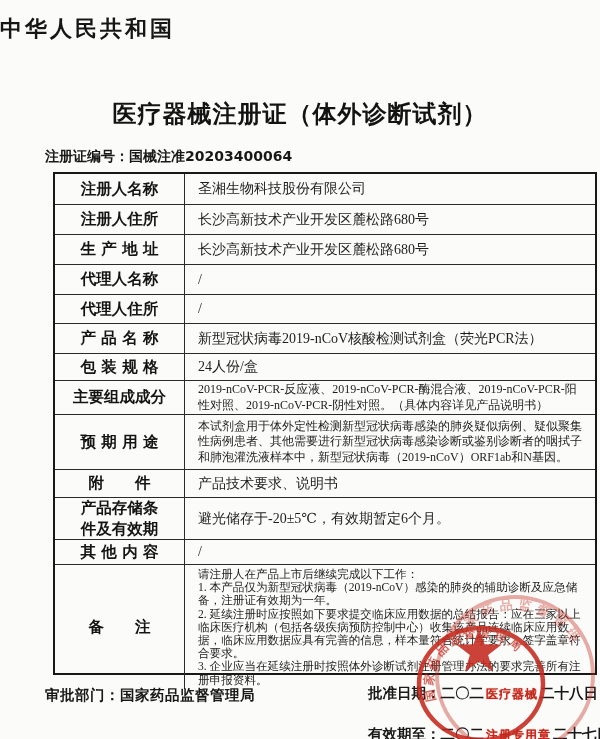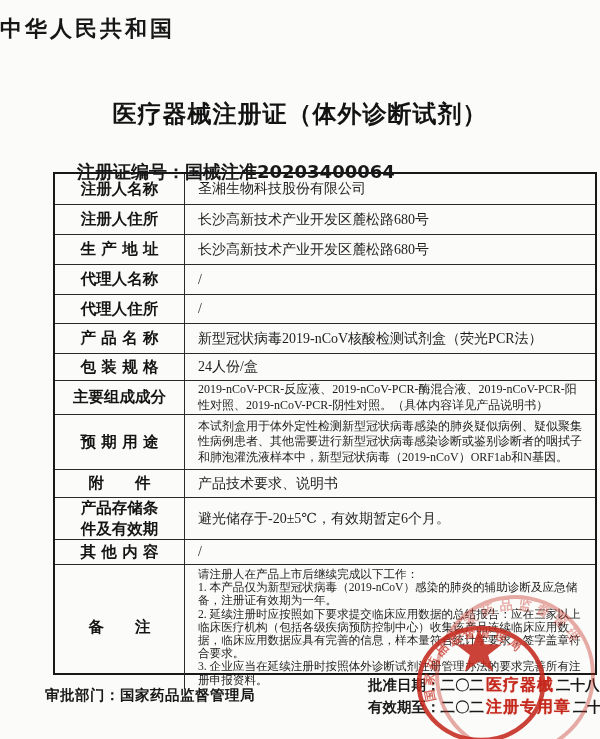--- a/index.html
+++ b/index.html
@@ -15,23 +15,23 @@
     position:absolute;top:14px;left:0;width:100%;
     font-family:"DejaVu Sans","Liberation Sans",sans-serif;
     font-weight:bold;font-size:22px;letter-spacing:3px;color:#161616;
   }
   .cert-title{
     position:absolute;top:98px;left:0;width:100%;text-align:center;
     font-family:"DejaVu Sans","Liberation Sans",sans-serif;
     font-weight:bold;font-size:24px;letter-spacing:1px;color:#131313;
   }
   .cert-no{
-    position:absolute;top:160px;left:45px;
+    position:absolute;top:148px;left:45px;
     font-family:"DejaVu Sans","Liberation Sans",sans-serif;
-    font-weight:bold;font-size:18px;color:#181818;margin-left:32px;
+    font-weight:bold;font-size:14px;color:#181818;
   }
   .cert-table{
     position:absolute;top:172px;left:53px;width:544px;height:503px;
     border:2px solid #181818;box-sizing:border-box;
     display:flex;flex-direction:column;background:transparent;
   }
   .row{display:flex;border-bottom:1.5px solid #2a2a2a;box-sizing:border-box;flex:0 0 auto;}
   .row:last-child{border-bottom:none;flex:1 1 auto;}
   .cell{box-sizing:border-box;}
   .label{
@@ -54,22 +54,22 @@
     font-family:"DejaVu Sans","Liberation Sans",sans-serif;
     font-weight:bold;font-size:14.5px;color:#181818;letter-spacing:.5px;
   }
   .date-block{
     position:absolute;left:368px;top:674px;
     font-family:"DejaVu Sans","Liberation Sans",sans-serif;
     font-weight:bold;font-size:14.5px;color:#181818;line-height:21px;
   }
   .date-line{display:flex;align-items:baseline;white-space:nowrap;}
   .stamp-word{
-    color:#c5281c;font-weight:bold;font-size:16px;letter-spacing:1px;
-    margin:0 2px;text-shadow:0 0 1px rgba(197,40,28,.65);
+    color:#c5281c;font-weight:bold;font-size:12px;letter-spacing:1px;
+    margin:10px 2px;text-shadow:0 0 1px rgba(197,40,28,.65);
   }
   .stamp-overlay{
     position:absolute;left:390px;top:580px;width:210px;height:159px;
     z-index:10;pointer-events:none;
   }
 </style>
 </head>
 <body>
 
 <div class="page">

